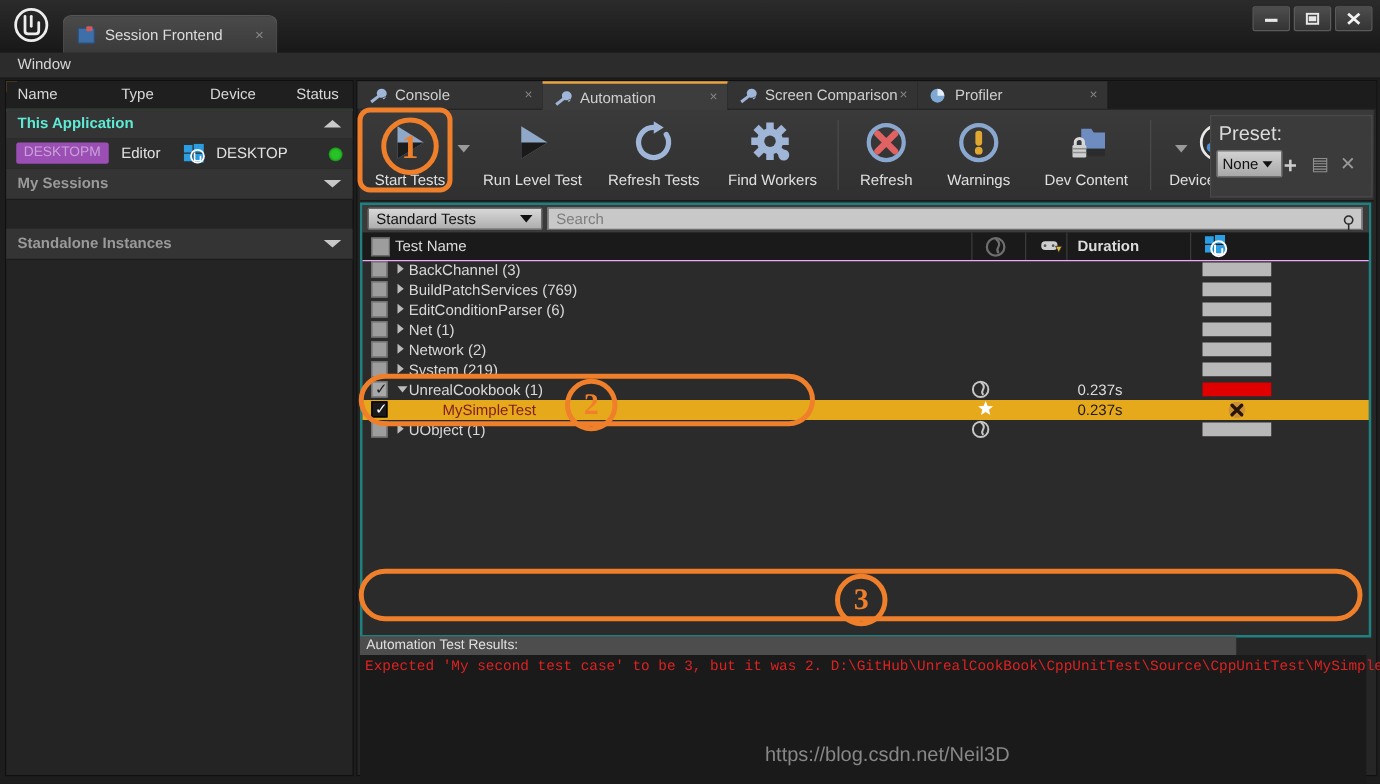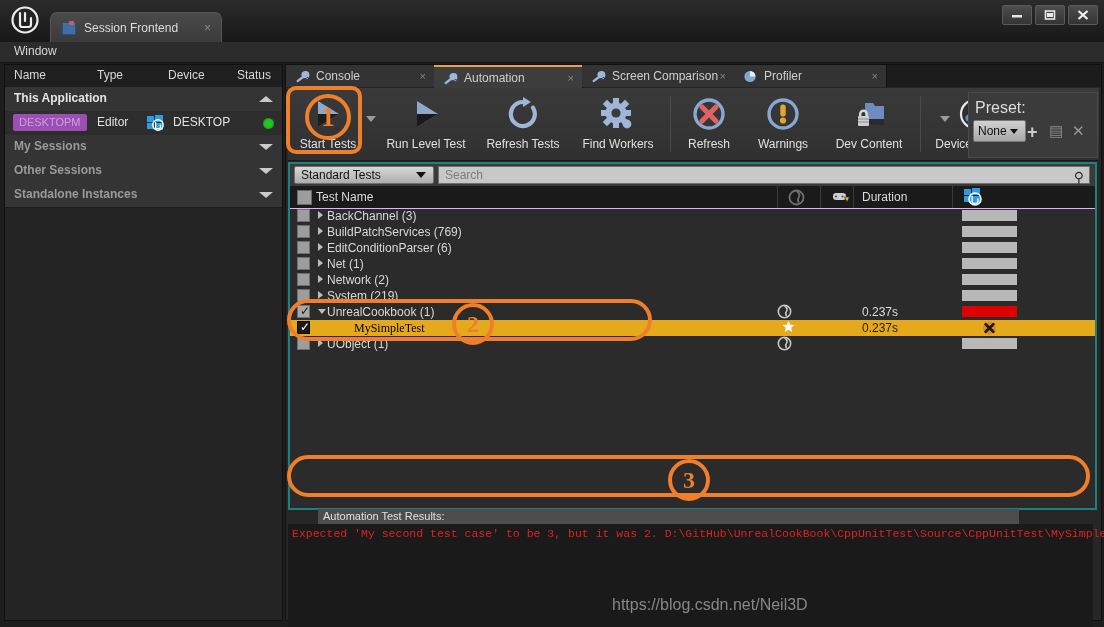--- a/index.html
+++ b/index.html
@@ -38,21 +38,21 @@
   .leftpanel{position:absolute;left:4px;top:64px;width:277px;height:555px;
     background:#242424;border:1px solid #101010;}
   .lp-corner{position:absolute;left:0;top:0;width:0;height:0;
     border-left:9px solid #e0982c;border-bottom:9px solid transparent;}
   .lp-head{position:absolute;left:0;top:0;width:277px;height:22px;
     background:#1f1f1f;border-bottom:2px solid #15803d;}
   .lp-head .c{position:absolute;top:3px;font-size:12px;color:#d8d8d8;}
   .c1{left:9px;} .c2{left:92px;} .c3{left:163px;} .c4{left:232px;}
   .lp-row{position:absolute;left:0;width:277px;height:24px;border-bottom:1px solid #1b1b1b;}
   .lp-group{background:#343434;}
-  .lp-group .t{position:absolute;left:9px;top:4px;font-size:12px;color:#e5e5e5;font-weight:bold;}
+  .lp-group .t{position:absolute;left:9px;top:4px;font-size:12px;color:#5eead4;font-weight:bold;}
   .lp-group .t.dim{color:#9a9a9a;font-weight:bold;}
   .caret{position:absolute;right:9px;top:9px;width:0;height:0;
     border-left:7px solid transparent;border-right:7px solid transparent;}
   .caret.up{border-bottom:6px solid #c9c9c9;}
   .caret.down{border-top:6px solid #c9c9c9;}
   .lp-sess{background:#2d2d2d;}
   .badge{position:absolute;left:8px;top:3px;height:17px;line-height:17px;padding:0 6px;
     background:#9b4fb5;color:#c9a0d8;font-size:11px;border-radius:2px;}
   .lp-type{position:absolute;left:92px;top:4px;font-size:12px;color:#e2e2e2;}
   .lp-devico{position:absolute;left:142px;top:4px;width:20px;height:16px;}
@@ -104,46 +104,46 @@
   .searchbox{position:absolute;left:148px;top:2px;width:652px;height:18px;
     background:#c8c8c8;border:1px solid #6f6f6f;color:#7d7d7d;font-size:12px;
     display:flex;align-items:center;padding-left:6px;box-sizing:border-box;}
   .searchmag{position:absolute;right:5px;top:2px;color:#2a2a2a;font-size:14px;}
 
   .listhead{position:absolute;left:0;top:22px;width:805px;height:22px;background:#1a1a1a;
     border-bottom:1px solid #f0abfc;}
   .lh-chk{position:absolute;left:7px;top:4px;width:13px;height:13px;background:#9d9d9d;border:1px solid #6a6a6a;}
   .lh-name{position:absolute;left:26px;top:4px;font-size:12px;color:#dcdcdc;}
   .lh-sep{position:absolute;top:0;width:1px;height:22px;background:#3a3a3a;}
-  .lh-dur{position:absolute;left:572px;top:4px;font-size:12px;color:#dcdcdc;}
+  .lh-dur{position:absolute;left:572px;top:4px;font-size:12px;color:#dcdcdc;font-weight:bold;}
   .lh-ico{position:absolute;top:3px;}
 
   .rows{position:absolute;left:0;top:44px;width:805px;}
   .trow{position:relative;height:16px;width:805px;}
   .trow.sel{background:#e7a91c;}
   .tchk{position:absolute;left:7px;top:1px;width:13px;height:13px;background:#9d9d9d;border:1px solid #6f6f6f;box-sizing:border-box;}
   .tchk.on{background:#a8a8a8;}
   .tchk.on2{background:#1a1a1a;border-color:#000;}
   .tchk .mk{position:absolute;left:2px;top:-2px;font-size:12px;color:#1a1a1a;line-height:14px;}
   .tchk.on2 .mk{color:#fff;}
   .arrowR{position:absolute;top:3px;width:0;height:0;border-top:4px solid transparent;
     border-bottom:4px solid transparent;border-left:5px solid #bcbcbc;}
   .arrowD{position:absolute;top:5px;width:0;height:0;border-left:4px solid transparent;
     border-right:4px solid transparent;border-top:5px solid #bcbcbc;}
   .tname{position:absolute;top:0px;font-size:12px;color:#d8d8d8;line-height:16px;white-space:nowrap;}
-  .trow.sel .tname{color:#000000;font-family:Liberation Serif, serif;}
+  .trow.sel .tname{color:#7f1d1d;}
   .tdur{position:absolute;left:572px;top:0;font-size:12px;color:#dcdcdc;line-height:16px;}
   .trow.sel .tdur{color:#1a1a1a;}
   .tbar{position:absolute;left:672px;top:2px;width:55px;height:11px;background:#b8b8b8;}
   .tbar.red{background:#e00000;}
   .tstat{position:absolute;left:487px;top:0;line-height:16px;}
 
   
   .resultswrap{position:absolute;left:2px;top:444px;width:809px;height:135px;}
-  .reshead{position:absolute;left:0;top:0;width:701px;height:15px;background:#4d4d4d;margin-left:30px;}
+  .reshead{position:absolute;left:0;top:0;width:701px;height:15px;background:#4d4d4d;}
   .reshead span{position:absolute;left:5px;top:0px;font-size:11px;color:#e0e0e0;line-height:15px;}
   .resbody{position:absolute;left:0;top:15px;width:805px;height:104px;background:#1a1a1a;
     font-family:"Liberation Mono",monospace;}
   .errline{position:absolute;left:4px;top:3px;font-size:11.5px;color:#dd2222;white-space:nowrap;}
   .watermark{position:absolute;left:612px;top:596px;font-size:16px;color:#9a9a9a;opacity:.85;
     font-family:"Liberation Sans",sans-serif;}
 
   
   .anno{position:absolute;border:4px solid #ef7f2a;box-sizing:border-box;pointer-events:none;}
   .anno.r1{left:286px;top:86px;width:76px;height:68px;border-radius:10px;}
@@ -227,24 +227,20 @@
           <circle cx="11" cy="10" r="5.2" fill="none" stroke="#fff" stroke-width="1.4"></circle>
           <path d="M8.6 7 L8.6 12.4 Q8.6 13.6 10 13.6 L12.2 13.6 Q13.4 13.6 13.4 12.4 L13.4 9.5" fill="none" stroke="#fff" stroke-width="1.3"></path>
         </svg>
       </div>
       <div class="lp-dev">DESKTOP</div>
       <div class="statusdot"></div>
     </div>
 
     <div class="lp-row lp-group" style="top:70px">
       <div class="t dim">My Sessions</div>
-      <div class="caret down"></div>
-    </div>
-    <div class="lp-row lp-group" style="top:94px">
-      <div class="t dim">Other Sessions</div>
       <div class="caret down"></div>
     </div>
     <div class="lp-row lp-group" style="top:118px">
       <div class="t dim">Standalone Instances</div>
       <div class="caret down"></div>
     </div>
   </div>
 
   <div class="rightpanel">
 

